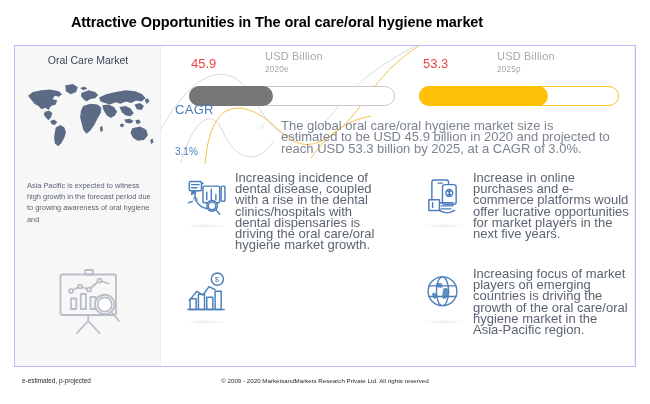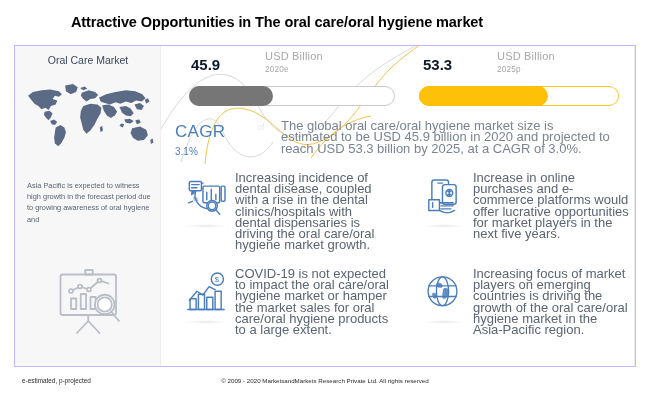--- a/index.html
+++ b/index.html
@@ -53,21 +53,21 @@
 
   
   .kpi { position: absolute; left: 0; top: 0; width: 476px; height: 118px; }
 
   .kpi-col { position: absolute; top: 0; }
   .kpi-col.left  { left: 18px;  width: 224px; }
   .kpi-col.right { left: 250px; width: 212px; }
 
   .kpi-value {
     position: absolute; top: 10px; left: 12px;
-    font-size: 15px; font-weight: bold; color: #0f172a;
+    font-size: 13px; font-weight: normal; color: #ef4444;
   }
   .kpi-unit {
     position: absolute; top: 4px; left: 86px;
     font-size: 11px; color: #a6a8ab; letter-spacing: .2px;
   }
   .kpi-year {
     position: absolute; top: 19px; left: 86px;
     font-size: 8.2px; color: #a6a8ab; letter-spacing: .2px;
   }
 
@@ -78,22 +78,22 @@
   .track.gray   { left: 10px; width: 206px; border: 1px solid #c9c9c9; }
   .track.yellow { left: 8px;  width: 200px; border: 1px solid #ffc425; }
   .fill {
     position: absolute; left: -1px; top: -1px; height: 20px;
     border-radius: 10px;
   }
   .fill.gray   { background: #767676; }
   .fill.yellow { background: #ffc107; }
 
   .cagr-label {
-    position: absolute; left: 14px; top: 76px;
-    font-size: 17px; color: #4a7ebb; letter-spacing: .3px;
+    position: absolute; left: 14px; top: 56px;
+    font-size: 13px; color: #4a7ebb; letter-spacing: .3px;
   }
   .cagr-value {
     position: absolute; left: 14px; top: 100px;
     font-size: 10px; color: #4a7ebb; text-align: right;
   }
   .cagr-watermark {
     position: absolute; left: 96px; top: 76px;
     font-size: 9px; color: #e9e9ea;
   }
   .kpi-desc {
@@ -293,21 +293,20 @@
               <circle cx="45" cy="12" r="8" fill="#ffffff"></circle>
               <text x="41.5" y="16" font-family="'Liberation Sans',sans-serif" font-size="10" fill="#4a7ebb" stroke="none">$</text>
               <polyline points="8,40 18,28 26,33 34,22 42,26"></polyline>
               <rect x="9" y="38" width="8" height="14"></rect>
               <rect x="20" y="32" width="8" height="20"></rect>
               <rect x="31" y="36" width="8" height="16"></rect>
               <rect x="42" y="28" width="8" height="24"></rect>
               <path d="M6 52 h48"></path>
             </svg>
           </div>
-          <div class="quad-text">COVID-19 is not expected to impact the oral care/oral hygiene market or hamper the market sales for oral care/oral hygiene products to a large extent.</div>
           <div class="quad-shadow"></div>
         </div>
 
         <div class="quad q4">
           <div class="quad-icon">
             <svg viewBox="0 0 60 58" width="46" height="44" fill="none" stroke="#4a7ebb" stroke-width="1.8" stroke-linecap="round" stroke-linejoin="round">
               <circle cx="28" cy="28" r="19" fill="#ffffff"></circle>
               <ellipse cx="28" cy="28" rx="8" ry="19"></ellipse>
               <path d="M10 21 h36 M10 35 h36"></path>
               <g fill="#4a7ebb" stroke="none" opacity="0.85">

